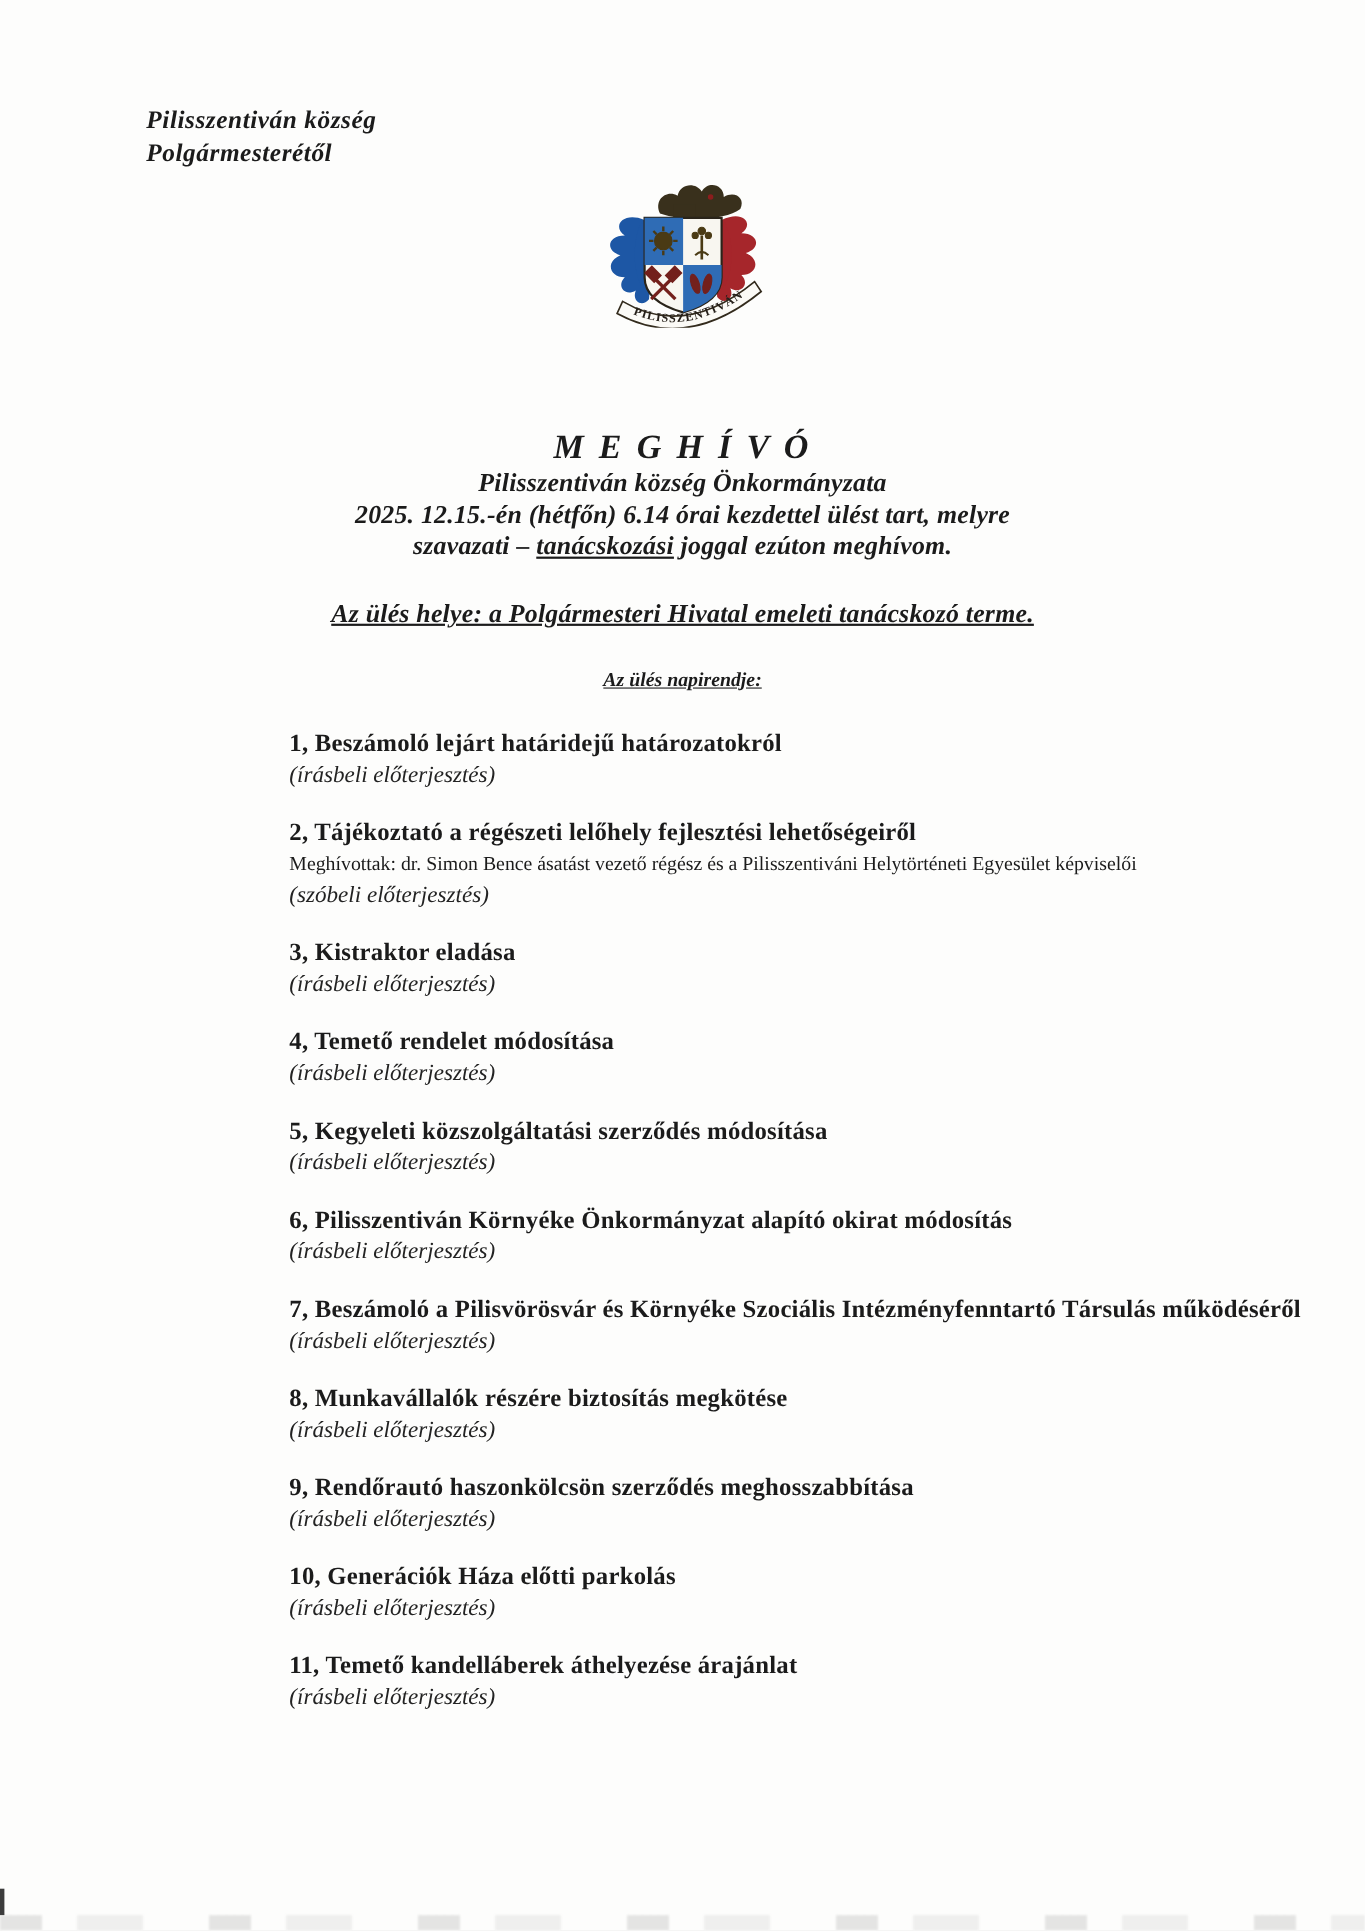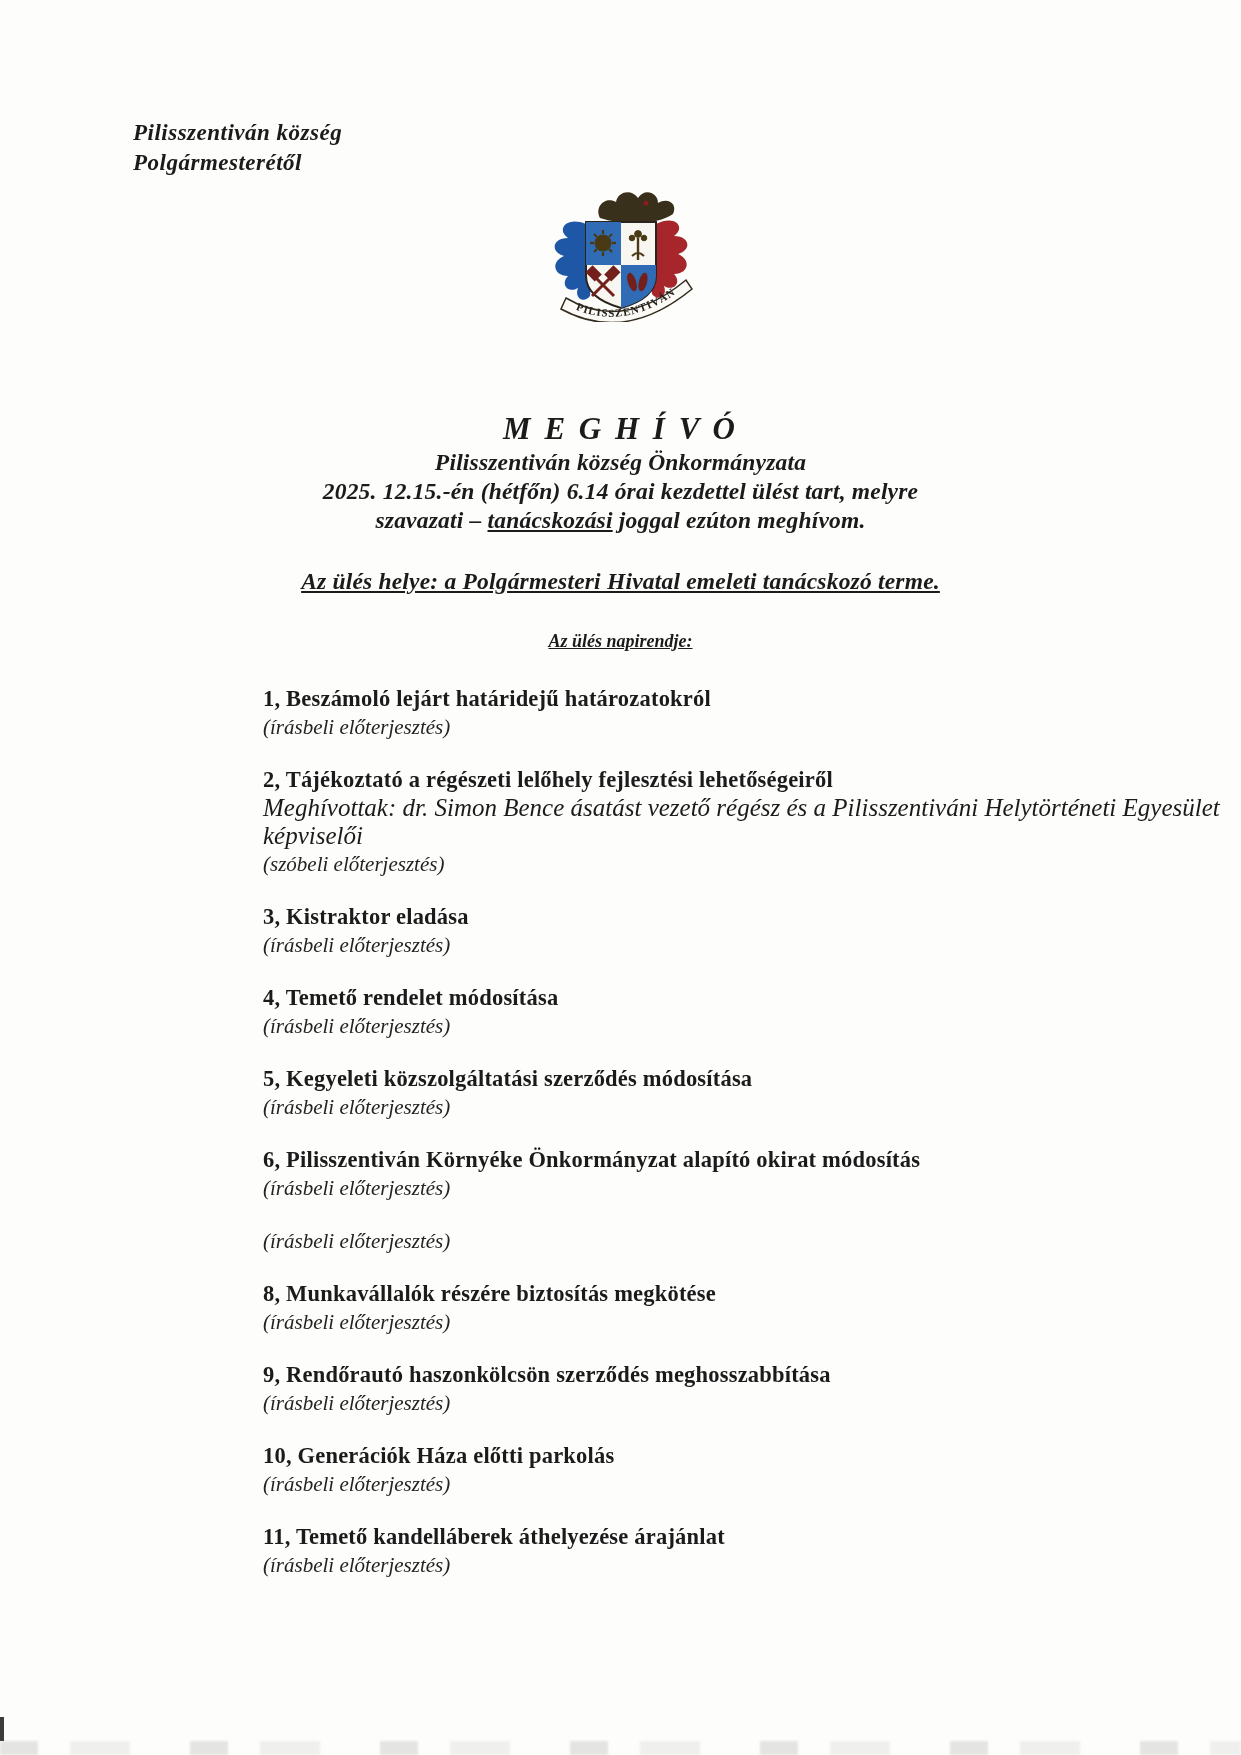--- a/index.html
+++ b/index.html
@@ -9,21 +9,21 @@
   }
   .page{
     position:relative;
     width:1241px;
     height:1755px;
     margin:0 auto;
     background:#fdfdfc;
     overflow:hidden;
     color:#1b1b1b;
     box-sizing:border-box;
-    padding-top:118px;
+    padding-top:94px;
   }
   
   .sender{
     margin-left:133px;
     font-style:italic;
     font-weight:bold;
     font-size:23px;
     line-height:30px;
     letter-spacing:.5px;
   }
@@ -77,22 +77,21 @@
   }
   .agenda-item{margin-bottom:25px;}
   .item-title{
     font-weight:bold;
     font-size:22.5px;
     line-height:28px;
     max-width:975px;
     letter-spacing:.2px;
   }
   .item-detail{
-    font-style:italic;
-    font-size:25px;
+    font-size:18px;
     line-height:28px;
     max-width:975px;
   }
   .item-note{
     font-style:italic;
     font-size:21px;
     line-height:28px;
     color:#232323;
   }
   
@@ -221,20 +220,21 @@
     <div class="item-note">(írásbeli előterjesztés)</div>
   </div>
 
   <div class="agenda-item">
     <div class="item-title">6, Pilisszentiván Környéke Önkormányzat alapító okirat módosítás</div>
 
     <div class="item-note">(írásbeli előterjesztés)</div>
   </div>
 
   <div class="agenda-item">
+    <div class="item-title">7, Beszámoló a Pilisvörösvár és Környéke Szociális Intézményfenntartó Társulás működéséről</div>
 
     <div class="item-note">(írásbeli előterjesztés)</div>
   </div>
 
   <div class="agenda-item">
     <div class="item-title">8, Munkavállalók részére biztosítás megkötése</div>
 
     <div class="item-note">(írásbeli előterjesztés)</div>
   </div>
 

